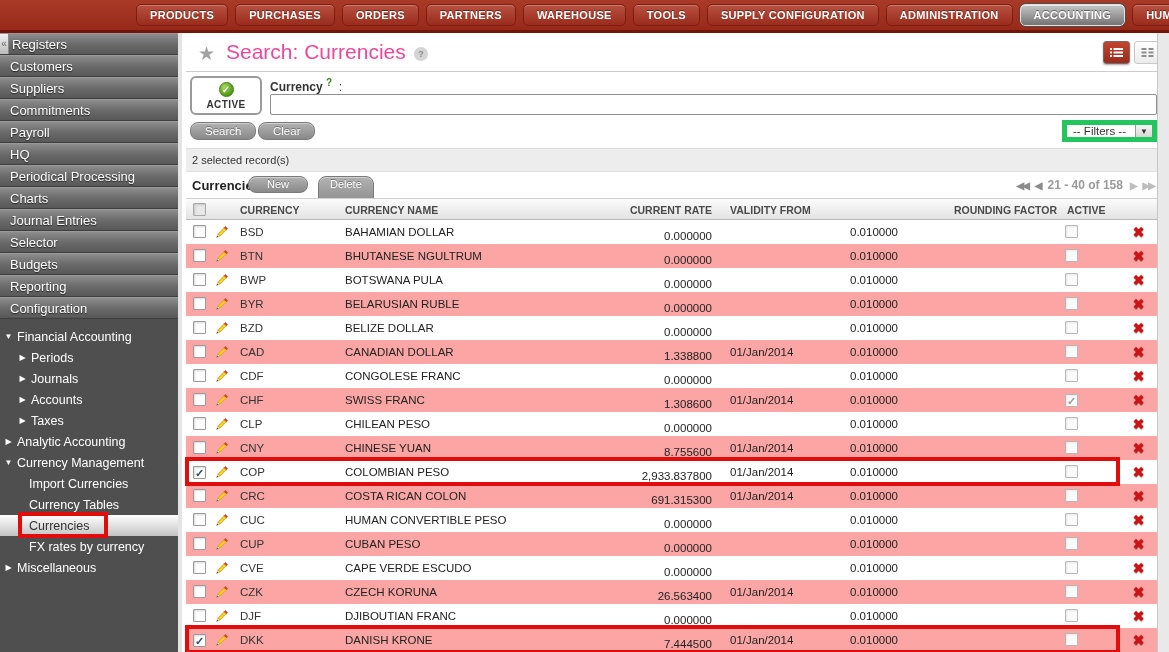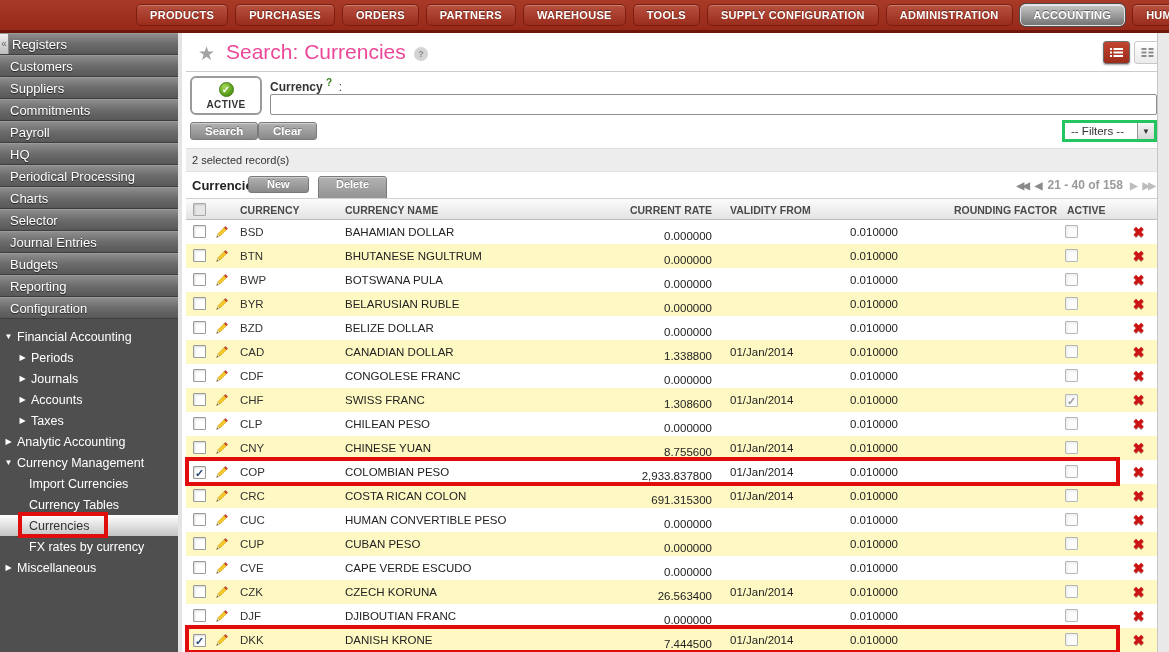--- a/index.html
+++ b/index.html
@@ -64,63 +64,63 @@
        color:#fff;font-size:10px;font-weight:bold;text-align:center;line-height:14px}
   .active-filter .lbl{font-size:10px;font-weight:bold;color:#333;letter-spacing:.4px}
 
   .field-label{position:absolute;left:84px;top:44px;font-size:12px;font-weight:bold;color:#333}
   .field-label .q{color:#3a7d1f;font-size:10px;vertical-align:super;font-weight:bold;cursor:pointer}
   .field-label .colon{font-weight:normal;color:#444}
   .text-input{position:absolute;left:84px;top:61px;width:887px;height:21px;
        border:1px solid #8f8f8f;border-radius:2px;font-size:12px;padding:0 4px;
        font-family:"Liberation Sans",sans-serif}
 
-  .btn-gray{display:inline-block;height:18px;line-height:16px;padding:0 14px;border-radius:3px;
+  .btn-gray{display:inline-block;height:18px;line-height:16px;padding:0 14px;border-radius:8px;
        background:linear-gradient(#b2b2b2,#898989);border:1px solid #7a7a7a;color:#fff;
-       font-size:11.5px;font-weight:bold;text-shadow:0 -1px 0 rgba(0,0,0,.35);cursor:pointer;
+       font-size:11.5px;font-weight:normal;text-shadow:0 -1px 0 rgba(0,0,0,.35);cursor:pointer;
        box-shadow:inset 0 1px 0 rgba(255,255,255,.4)}
   .search-btn{position:absolute;left:4px;top:89px}
   .clear-btn{position:absolute;left:72px;top:89px}
 
   .filters{position:absolute;left:876px;top:87px;width:95px;height:22px;background:#fff;
-       border:3px solid #22c55e;display:flex;align-items:center;cursor:pointer}
+       border:5px solid #22c55e;display:flex;align-items:center;cursor:pointer}
   .filters .txt{flex:1;font-size:11.5px;color:#333;padding-left:6px;white-space:nowrap}
   .filters .arrow{width:17px;height:100%;background:linear-gradient(#f5f5f5,#d7d7d7);
        border-left:1px solid #999;font-size:8px;color:#333;display:flex;align-items:center;
        justify-content:center}
 
   .selected-band{position:absolute;left:0;top:115px;width:971px;height:24px;background:#ededed;
        border-top:1px solid #ddd;border-bottom:1px solid #e2e2e2;font-size:11px;color:#333;
        line-height:22px;padding-left:6px}
 
   .table-title-row{position:absolute;left:0;top:143px;width:971px;height:22px}
   .table-title{position:absolute;left:6px;top:2px;font-size:13px;font-weight:bold;color:#222}
   .new-btn{position:absolute;left:62px;top:0;height:17px;line-height:15px;padding:0 18px;font-size:11px}
-  .del-btn{position:absolute;left:132px;top:0;height:30px;line-height:15px;padding:0 17px;font-size:11px}
+  .del-btn{position:absolute;left:132px;top:0;height:30px;line-height:15px;padding:0 11px;font-size:11px}
   .pagination{position:absolute;right:3px;top:2px;display:flex;align-items:center;gap:7px;
        font-size:12px;font-weight:bold;color:#9a9a9a}
   .pg-arrow{font-size:10px;color:#8a8a8a;cursor:pointer;letter-spacing:-2px}
   .pg-arrow.light{color:#bdbdbd}
 
   .grid{display:grid;grid-template-columns:24px 24px 106px 300px 72px 138px 208px 62px 37px;
        align-items:center}
   .thead{position:absolute;left:0;top:165px;width:971px;height:22px;
        background:linear-gradient(#fcfcfc,#e3e3e3);border-top:1px solid #d0d0d0;
        border-bottom:1px solid #bdbdbd;font-size:10.5px;font-weight:bold;color:#4a4a4a}
   .thead .code{padding-left:6px}
   .thead .name{padding-left:5px}
   .thead .rate{position:relative;height:22px}
   .thead .rate span{position:absolute;right:0;top:5px;white-space:nowrap}
   .thead .validity{padding-left:18px;white-space:nowrap}
   .thead .rounding{text-align:right;padding-right:1px;white-space:nowrap}
   .thead .activeh{padding-left:9px}
 
   .tbody{position:absolute;left:0;top:187px;width:971px;height:432px}
   .trow{height:24px;position:relative;font-size:11.5px;color:#222}
-  .trow.odd{background:#fef9c3}
+  .trow.odd{background:#fca5a5}
   .trow .code{padding-left:6px;font-weight:normal;color:#333}
   .trow .name{padding-left:5px}
   .trow .rate{position:relative;height:16px}
   .trow .rate span{position:absolute;right:0;top:0;line-height:24px;white-space:nowrap}
   .trow .validity{padding-left:18px;white-space:nowrap}
   .trow .rounding{text-align:left;padding-right:1px}
   .cb{width:13px;height:13px;border:1px solid #9a9a9a;background:#fff;border-radius:1px;
        display:inline-block;margin-left:7px;box-shadow:inset 1px 1px 2px rgba(0,0,0,.15);
        font-size:11px;line-height:12px;text-align:center;font-weight:bold;color:#2b4d77;
        cursor:pointer}
@@ -172,24 +172,24 @@
       <div class="side-section">
         <span>HQ</span>
       </div>
       <div class="side-section">
         <span>Periodical Processing</span>
       </div>
       <div class="side-section">
         <span>Charts</span>
       </div>
       <div class="side-section">
+        <span>Journal Entries</span>
+      </div>
+      <div class="side-section">
         <span>Selector</span>
-      </div>
-      <div class="side-section">
-        <span>Journal Entries</span>
       </div>
       <div class="side-section">
         <span>Budgets</span>
       </div>
       <div class="side-section">
         <span>Reporting</span>
       </div>
       <div class="side-section">
         <span>Configuration</span>
       </div>

